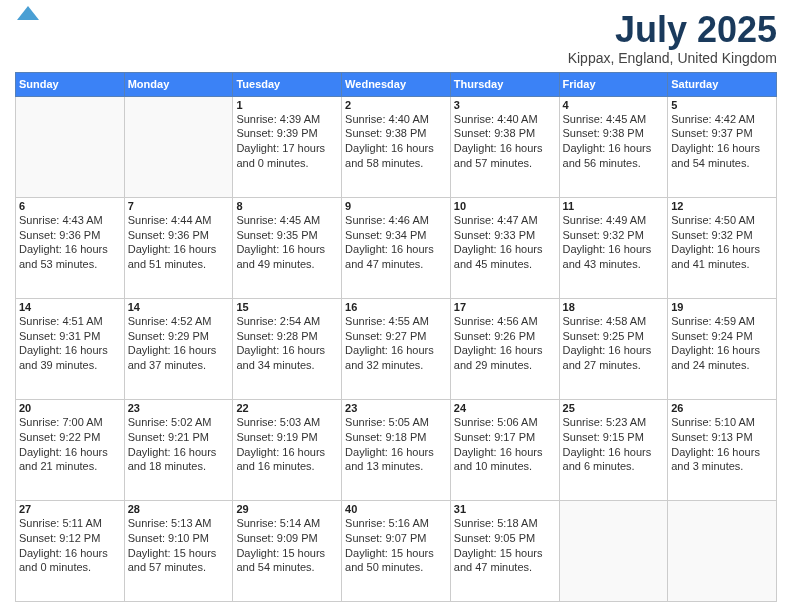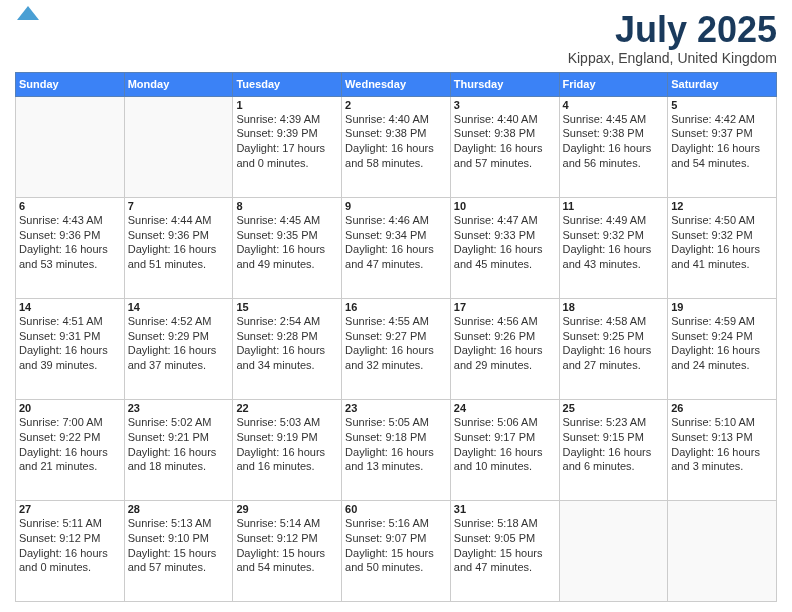--- a/index.html
+++ b/index.html
@@ -317,26 +317,26 @@
           <td>
             <div class="day-number">28</div>
             <div class="cell-text">Sunrise: 5:13 AM
 Sunset: 9:10 PM
 Daylight: 15 hours
 and 57 minutes.</div>
           </td>
           <td>
             <div class="day-number">29</div>
             <div class="cell-text">Sunrise: 5:14 AM
-Sunset: 9:12 PM
+Sunset: 9:09 PM
 Daylight: 15 hours
 and 54 minutes.</div>
           </td>
           <td>
-            <div class="day-number">60</div>
+            <div class="day-number">40</div>
             <div class="cell-text">Sunrise: 5:16 AM
 Sunset: 9:07 PM
 Daylight: 15 hours
 and 50 minutes.</div>
           </td>
           <td>
             <div class="day-number">31</div>
             <div class="cell-text">Sunrise: 5:18 AM
 Sunset: 9:05 PM
 Daylight: 15 hours

